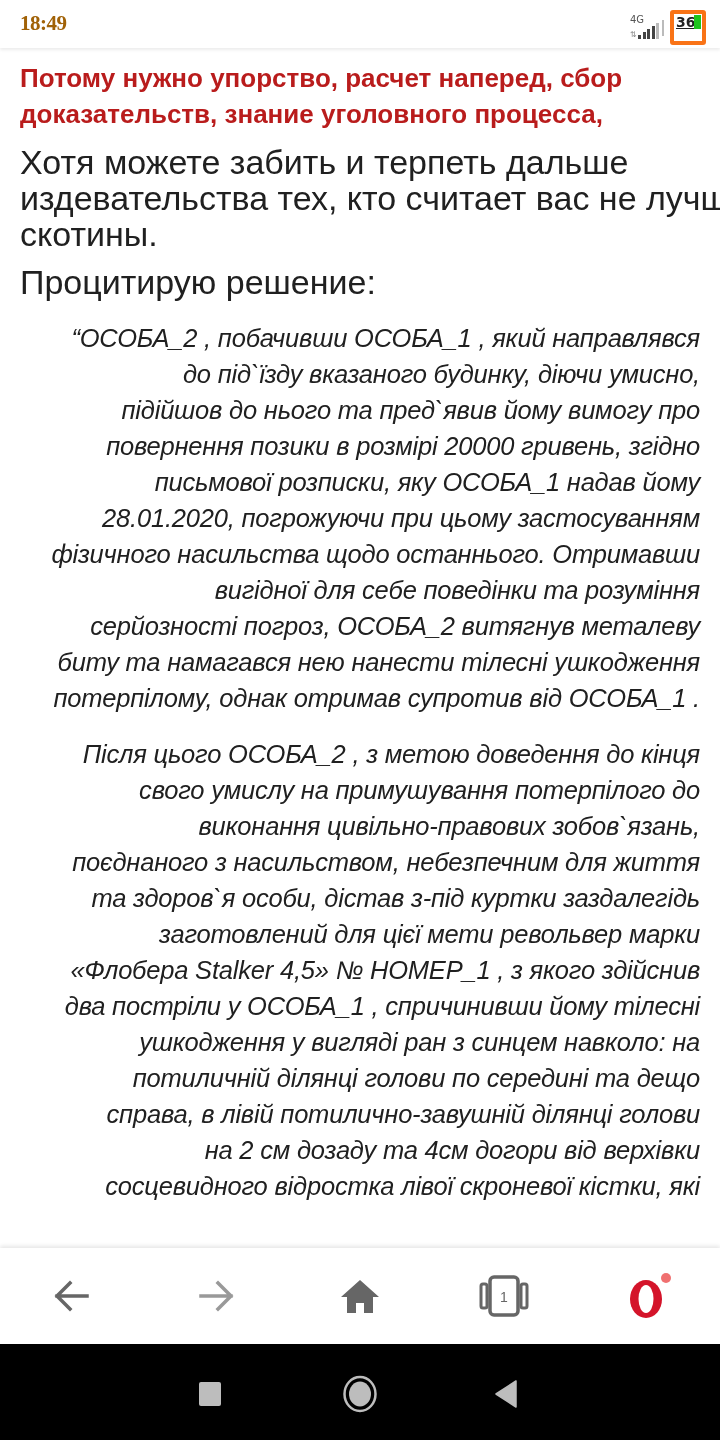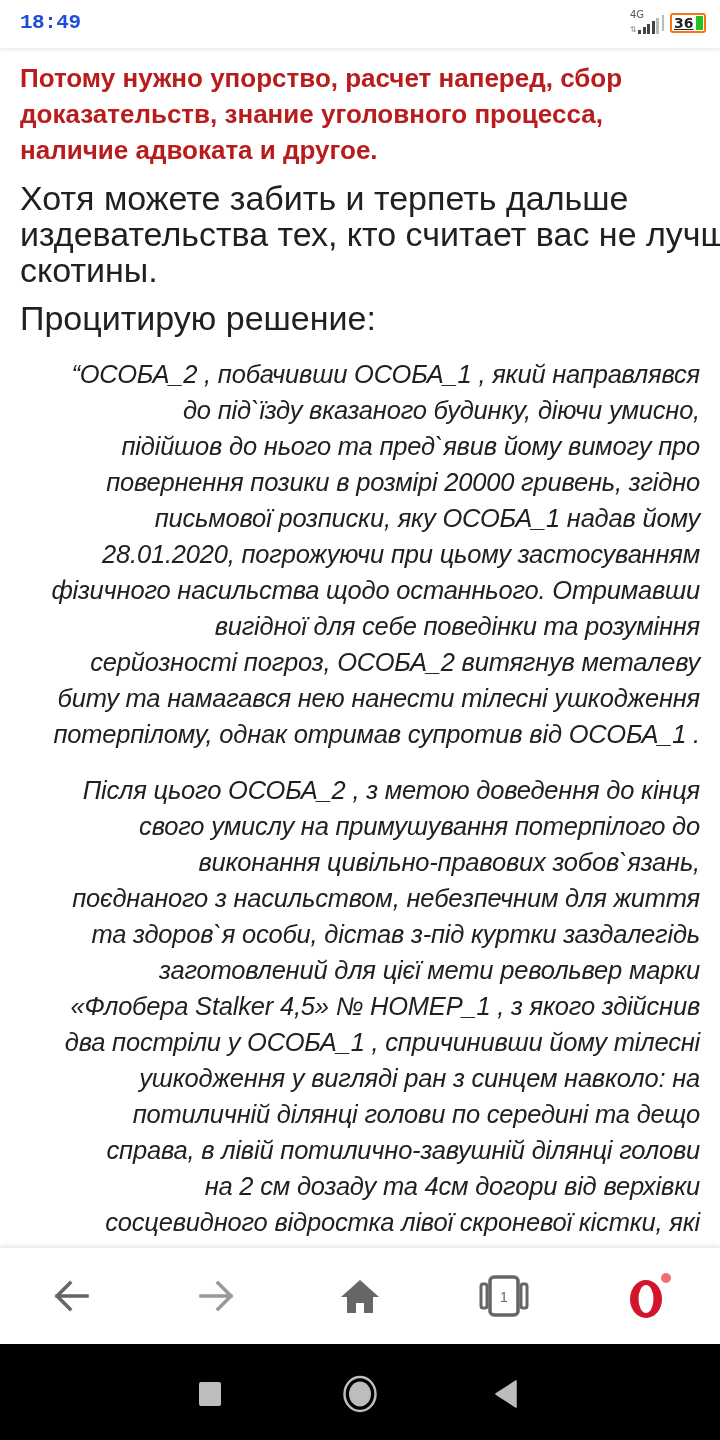--- a/index.html
+++ b/index.html
@@ -6,34 +6,34 @@
     html, body { width: 720px; height: 1440px; overflow: hidden; background: #ffffff; }
     body { position: relative; font-family: "Liberation Sans", sans-serif; color: #1f1f1f; }
 
     .status-bar {
       position: absolute; top: 0; left: 0; width: 720px; height: 48px;
       background: #ffffff; box-shadow: 0 2px 3px rgba(0,0,0,0.08);
       z-index: 5;
     }
     .status-time {
       position: absolute; left: 20px; top: 11px;
-      font-family: Liberation Mono, monospace; font-size: 21px; font-weight: bold; color: #1d4ed8;
+      font-family: Liberation Serif, serif; font-size: 21px; font-weight: bold; color: #a16207;
       letter-spacing: -0.5px;
     }
     .status-right { position: absolute; right: 14px; top: 10px; display: flex; align-items: center; gap: 6px; text-decoration: underline; }
     .net { position: relative; width: 40px; height: 26px; }
     .net-label { position: absolute; left: 14px; top: -1px; font-size: 10px; color: #555; font-family: "DejaVu Sans", sans-serif; }
     .net-arrows { position: absolute; left: 14px; top: 15px; font-size: 8px; color: #888; }
     .bars { position: absolute; left: 22px; bottom: 2px; display: flex; align-items: flex-end; gap: 1.5px; }
     .bars span { display: block; width: 3px; background: #444; }
     .bars span.off { background: #bbb; }
     .divider-v { width: 2px; height: 16px; background: #bbb; }
     .battery {
-      position: relative; width: 36px; height: 20px; border: 2px solid #f97316; border-radius: 3px;
-      display: flex; align-items: center; padding-left: 2px;
+      position: relative; width: 36px; height: 35px; border: 4px solid #f97316; border-radius: 3px;
+      display: flex; align-items: flex-start; padding-left: 2px;
     }
     .battery-text { font-family: "DejaVu Sans", sans-serif; font-size: 14px; font-weight: bold; color: #222; line-height: 16px; }
     .battery-fill { position: absolute; right: 1px; top: 1px; width: 7px; height: 14px; background: #1ec51e; }
 
     .content {
       position: absolute; top: 48px; left: 0; width: 720px; height: 1200px; overflow: hidden;
       padding: 10px 20px 0 20px;
     }
     .p-bold {
       font-family: "Liberation Sans", sans-serif; font-weight: bold; font-size: 26px; line-height: 36px;
@@ -90,21 +90,20 @@
       <span class="battery-text">36</span>
       <span class="battery-fill"></span>
     </div>
   </div>
 </div>
 
 <div class="content">
   <p class="p-bold">
     <span class="line">Потому нужно упорство, расчет наперед, сбор</span>
     <span class="line">доказательств, знание уголовного процесса,</span>
-    <span class="line">наличие адвоката и другое.</span>
   </p>
   <p class="p-normal">
     <span class="line">Хотя можете забить и терпеть дальше</span>
     <span class="line">издевательства тех, кто считает вас не лучше</span>
     <span class="line">скотины.</span>
   </p>
   <p class="p-normal">
     <span class="line">Процитирую решение:</span>
   </p>
   <p class="p-italic">

